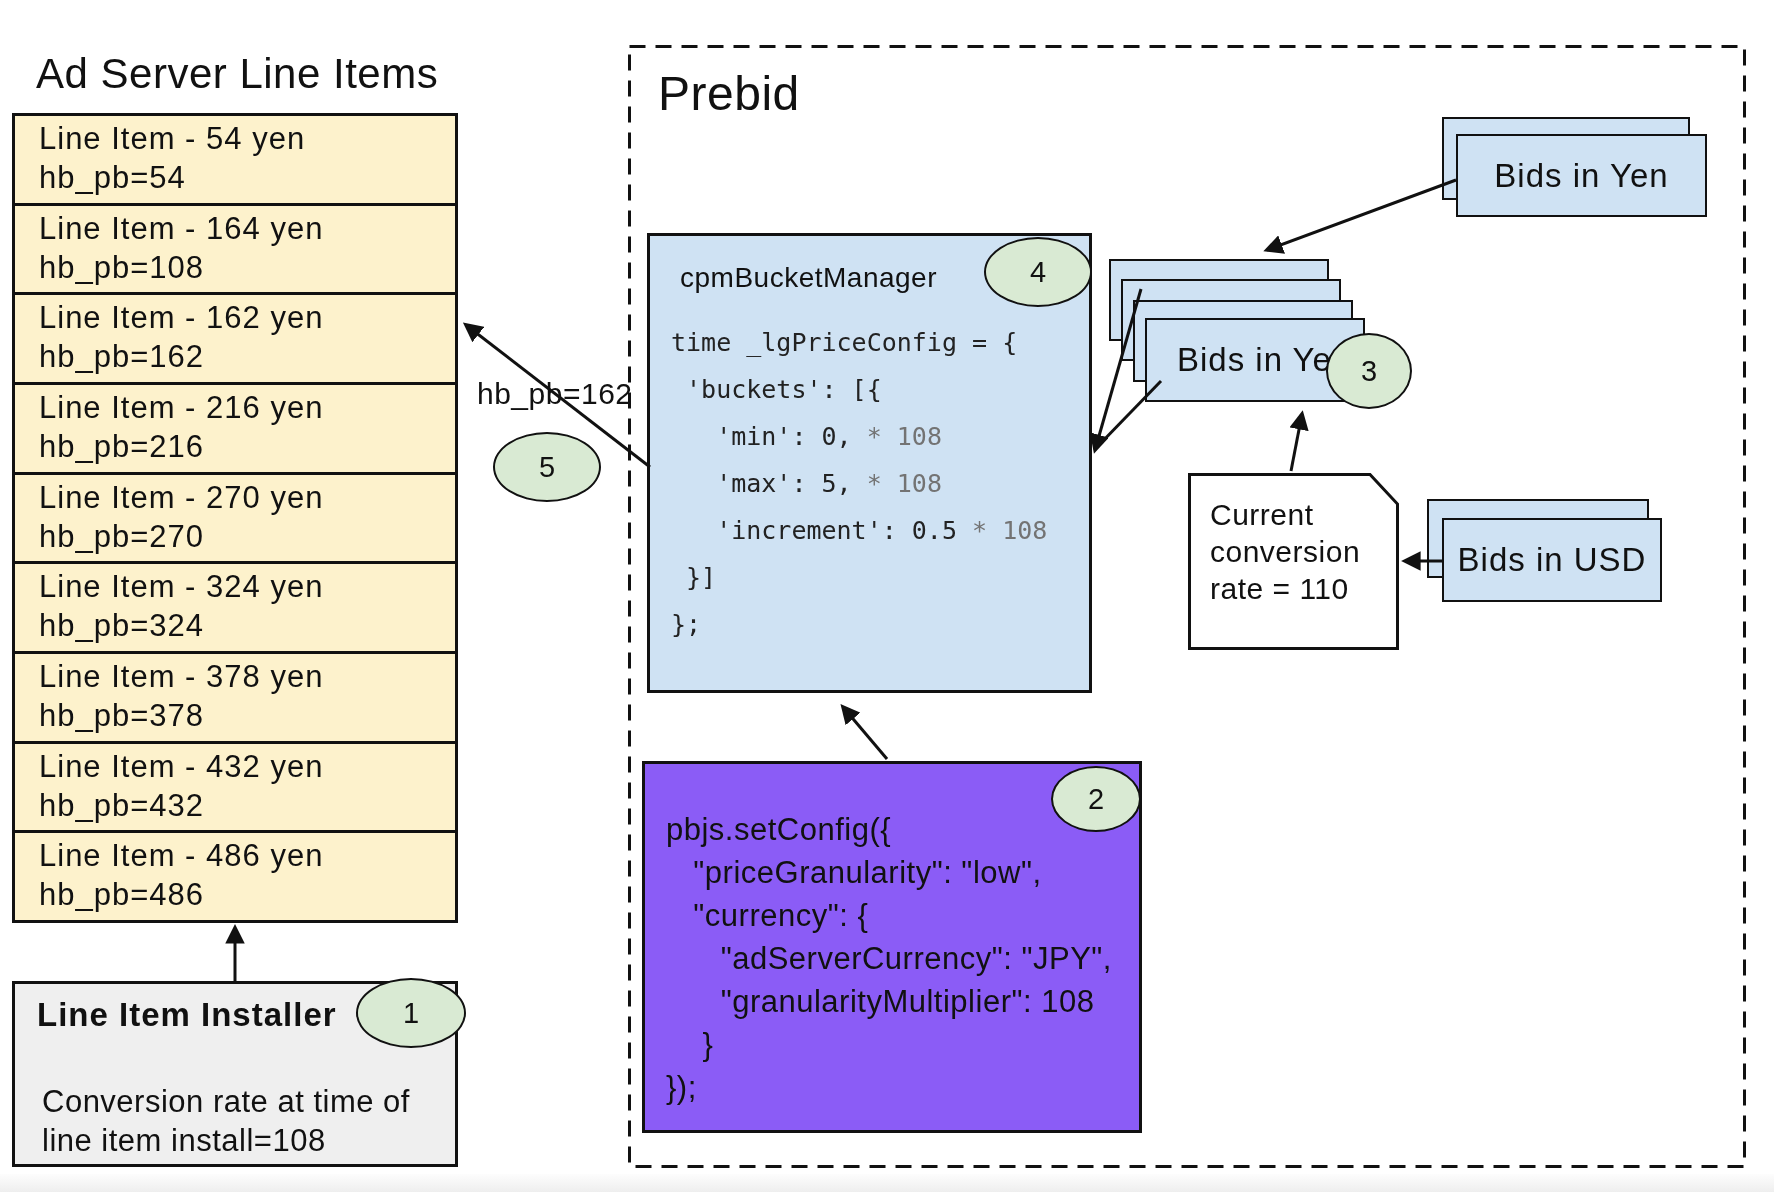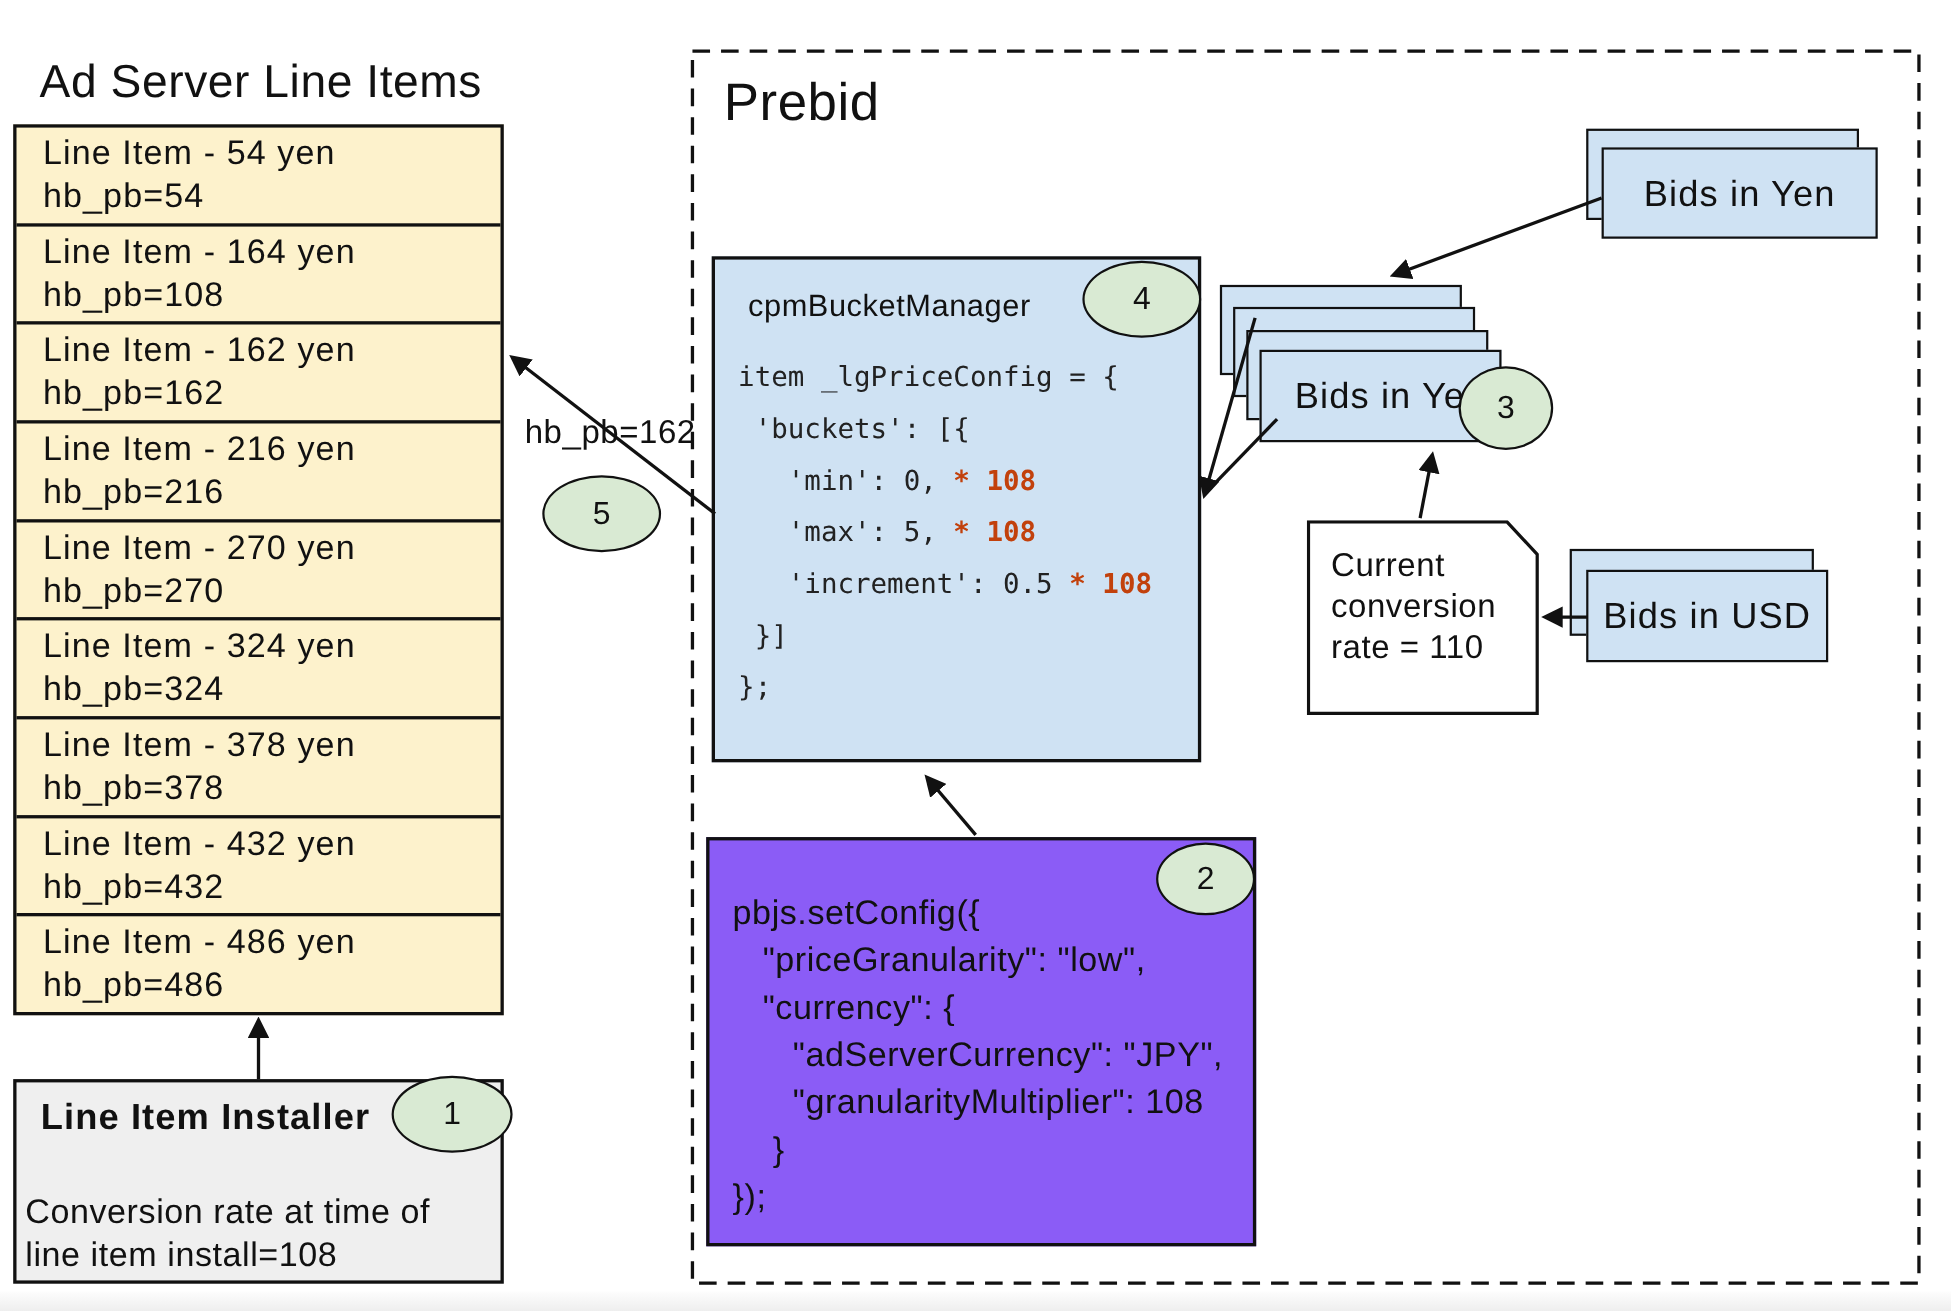--- a/index.html
+++ b/index.html
@@ -17,32 +17,32 @@
     background:#fdf2cc; border:3px solid #111; display:flex; flex-direction:column; z-index:10;
   }
   .li-row { flex:1; border-bottom:3px solid #111; box-sizing:border-box;
             padding:3px 16px 0 24px; font-size:31px; letter-spacing:1px; line-height:39px; }
   .li-row:last-child { border-bottom:none; }
   .installer {
     left:12px; top:981px; width:446px; height:186px; box-sizing:border-box;
     background:#efefef; border:3px solid #111; z-index:10;
   }
   .installer .t1 { position:absolute; left:22px; top:12px; font-size:33px; letter-spacing:1px;font-weight:bold; }
-  .installer .n1 { position:absolute; left:8px; top:98px; font-size:31px; letter-spacing:0.5px; line-height:39px; }
+  .installer .n1 { position:absolute; left:27px; top:98px; font-size:31px; letter-spacing:0.5px; line-height:39px; }
 
   
   .prebid-title { left:658px; top:66px; font-size:48px; letter-spacing:0.5px; z-index:10; }
 
   .cpm-box { left:647px; top:233px; width:445px; height:460px; box-sizing:border-box;
              background:#cfe2f3; border:3px solid #111; z-index:10; }
   .cpm-label { position:absolute; left:30px; top:26px; font-size:28px; letter-spacing:0.5px; }
   .cpm-code { position:absolute; left:21px; top:83px; font-family:"DejaVu Sans Mono", monospace;
               font-size:25px; line-height:47px; color:#222; }
   .mono-line { white-space:pre; }
-  .mono-line b { font-weight:bold; color:#c2410c; }
+  .mono-line b { font-weight:normal; color:#737373; }
 
   .cfg-box { left:642px; top:761px; width:500px; height:372px; box-sizing:border-box;
              background:#8b5cf6; border:3px solid #111; z-index:10; }
   .cfg-code { position:absolute; left:21px; top:44px; font-size:31px; line-height:43px; letter-spacing:0.5px; }
   .cfg-line { white-space:pre; }
 
   
   .card { position:absolute; background:#cfe2f3; border:2.5px solid #111; box-sizing:border-box; z-index:10; }
   .card .lbl { position:absolute; left:0; right:0; top:50%; transform:translateY(-50%);
                text-align:center; font-size:33px; letter-spacing:1px; white-space:nowrap; }
@@ -119,21 +119,21 @@
       <div>line item install=108</div>
     </div>
   </div>
   <div class="badge" style="left:356px; top:978px; width:106px; height:66px;">1</div>
 
   <div class="abs prebid-title">Prebid</div>
 
   <div class="abs cpm-box">
     <div class="cpm-label">cpmBucketManager</div>
     <div class="cpm-code">
-        <div class="mono-line">item _lgPriceConfig = {</div>
+        <div class="mono-line">time _lgPriceConfig = {</div>
         <div class="mono-line"> 'buckets': [{</div>
         <div class="mono-line">   'min': 0, <b>* 108</b></div>
         <div class="mono-line">   'max': 5, <b>* 108</b></div>
         <div class="mono-line">   'increment': 0.5 <b>* 108</b></div>
         <div class="mono-line"> }]</div>
         <div class="mono-line">};</div>
       </div>
   </div>
   <div class="badge" style="left:984px; top:237px; width:104px; height:66px;">4</div>
 

